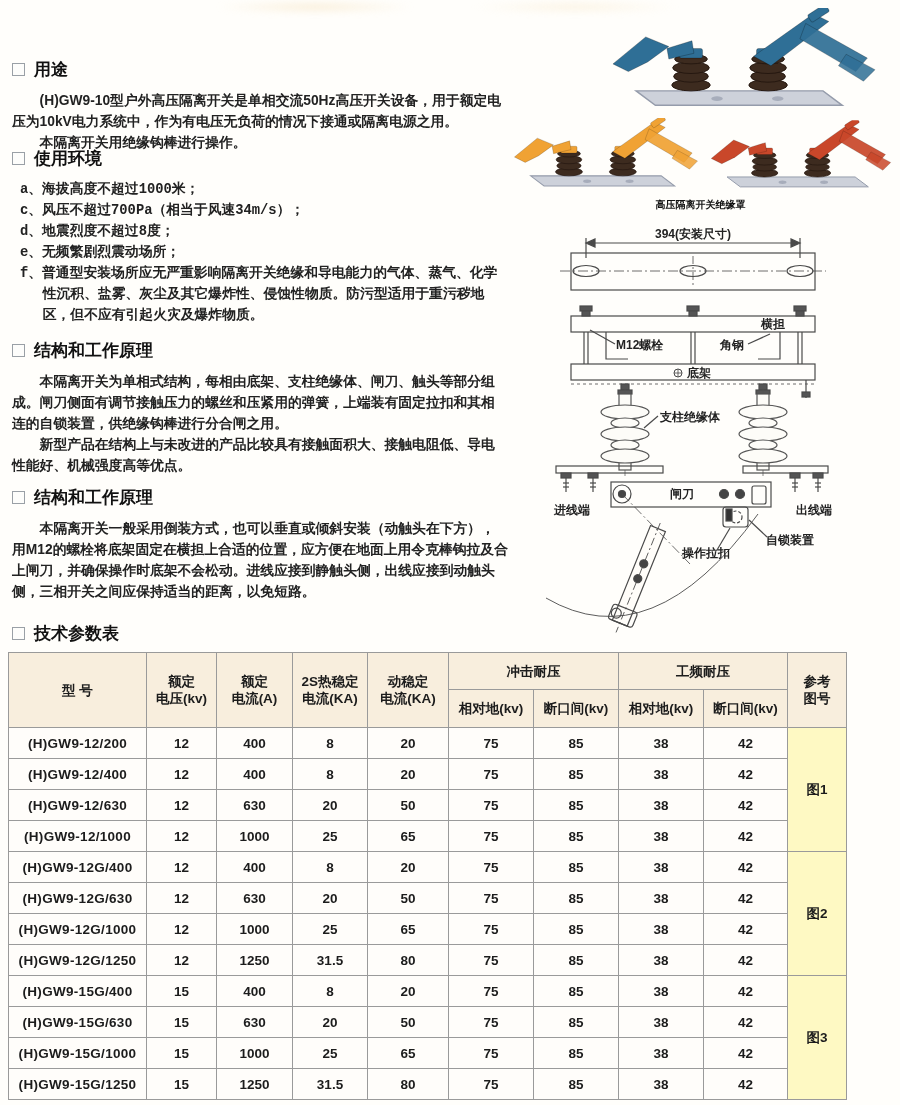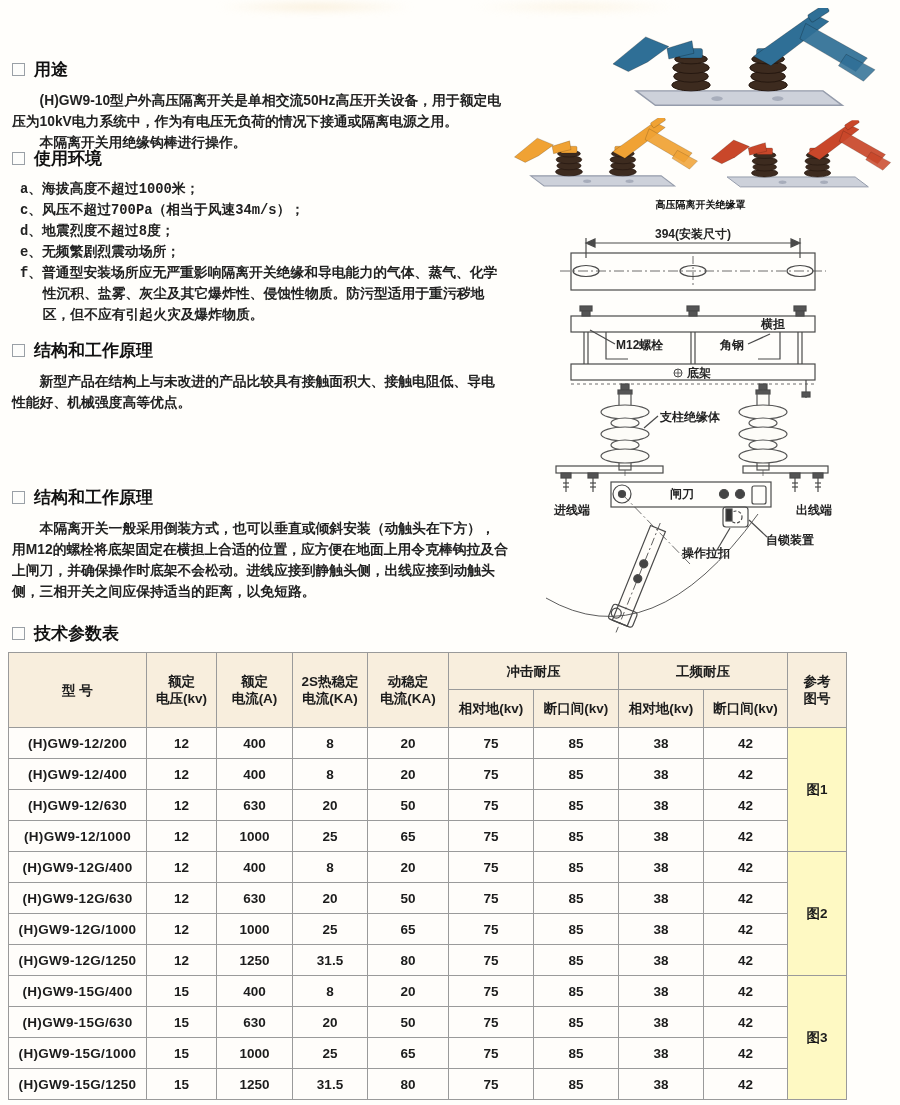--- a/index.html
+++ b/index.html
@@ -69,20 +69,21 @@
       </ul>
     </div>
   </div>
 
   <div class="sec" style="top:339px;">
     <div class="sec-heading">
       <span class="sq"></span>
       <span>结构和工作原理</span>
     </div>
     <div class="body-text">
+      <p class="indent">本隔离开关为单相式结构，每相由底架、支柱绝缘体、闸刀、触头等部分组成。闸刀侧面有调节接触压力的螺丝和压紧用的弹簧，上端装有固定拉扣和其相连的自锁装置，供绝缘钩棒进行分合闸之用。</p>
       <p class="indent">新型产品在结构上与未改进的产品比较具有接触面积大、接触电阻低、导电性能好、机械强度高等优点。</p>
     </div>
   </div>
 
   <div class="sec" style="top:486px;">
     <div class="sec-heading">
       <span class="sq"></span>
       <span>结构和工作原理</span>
     </div>
     <div class="body-text">

